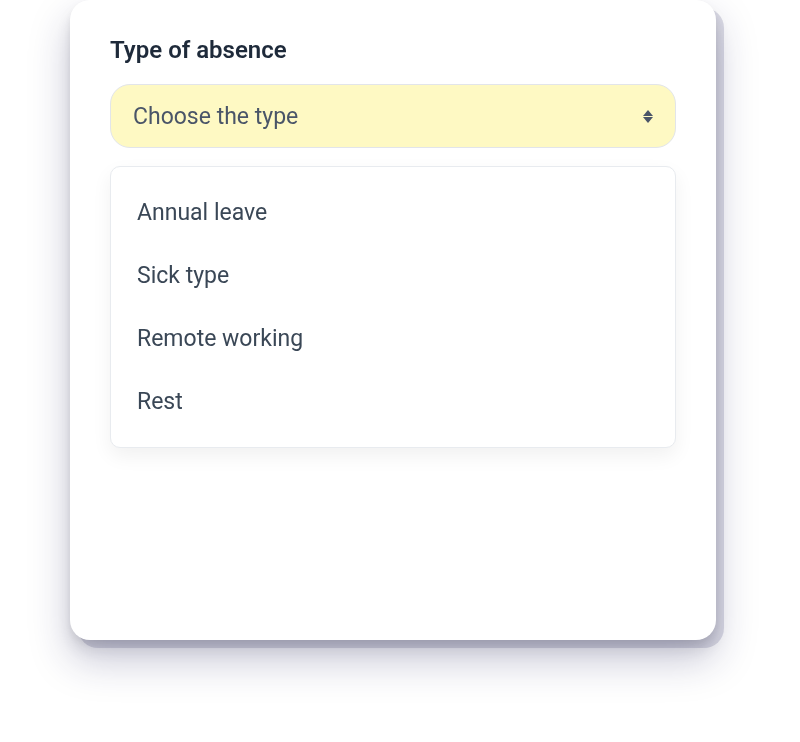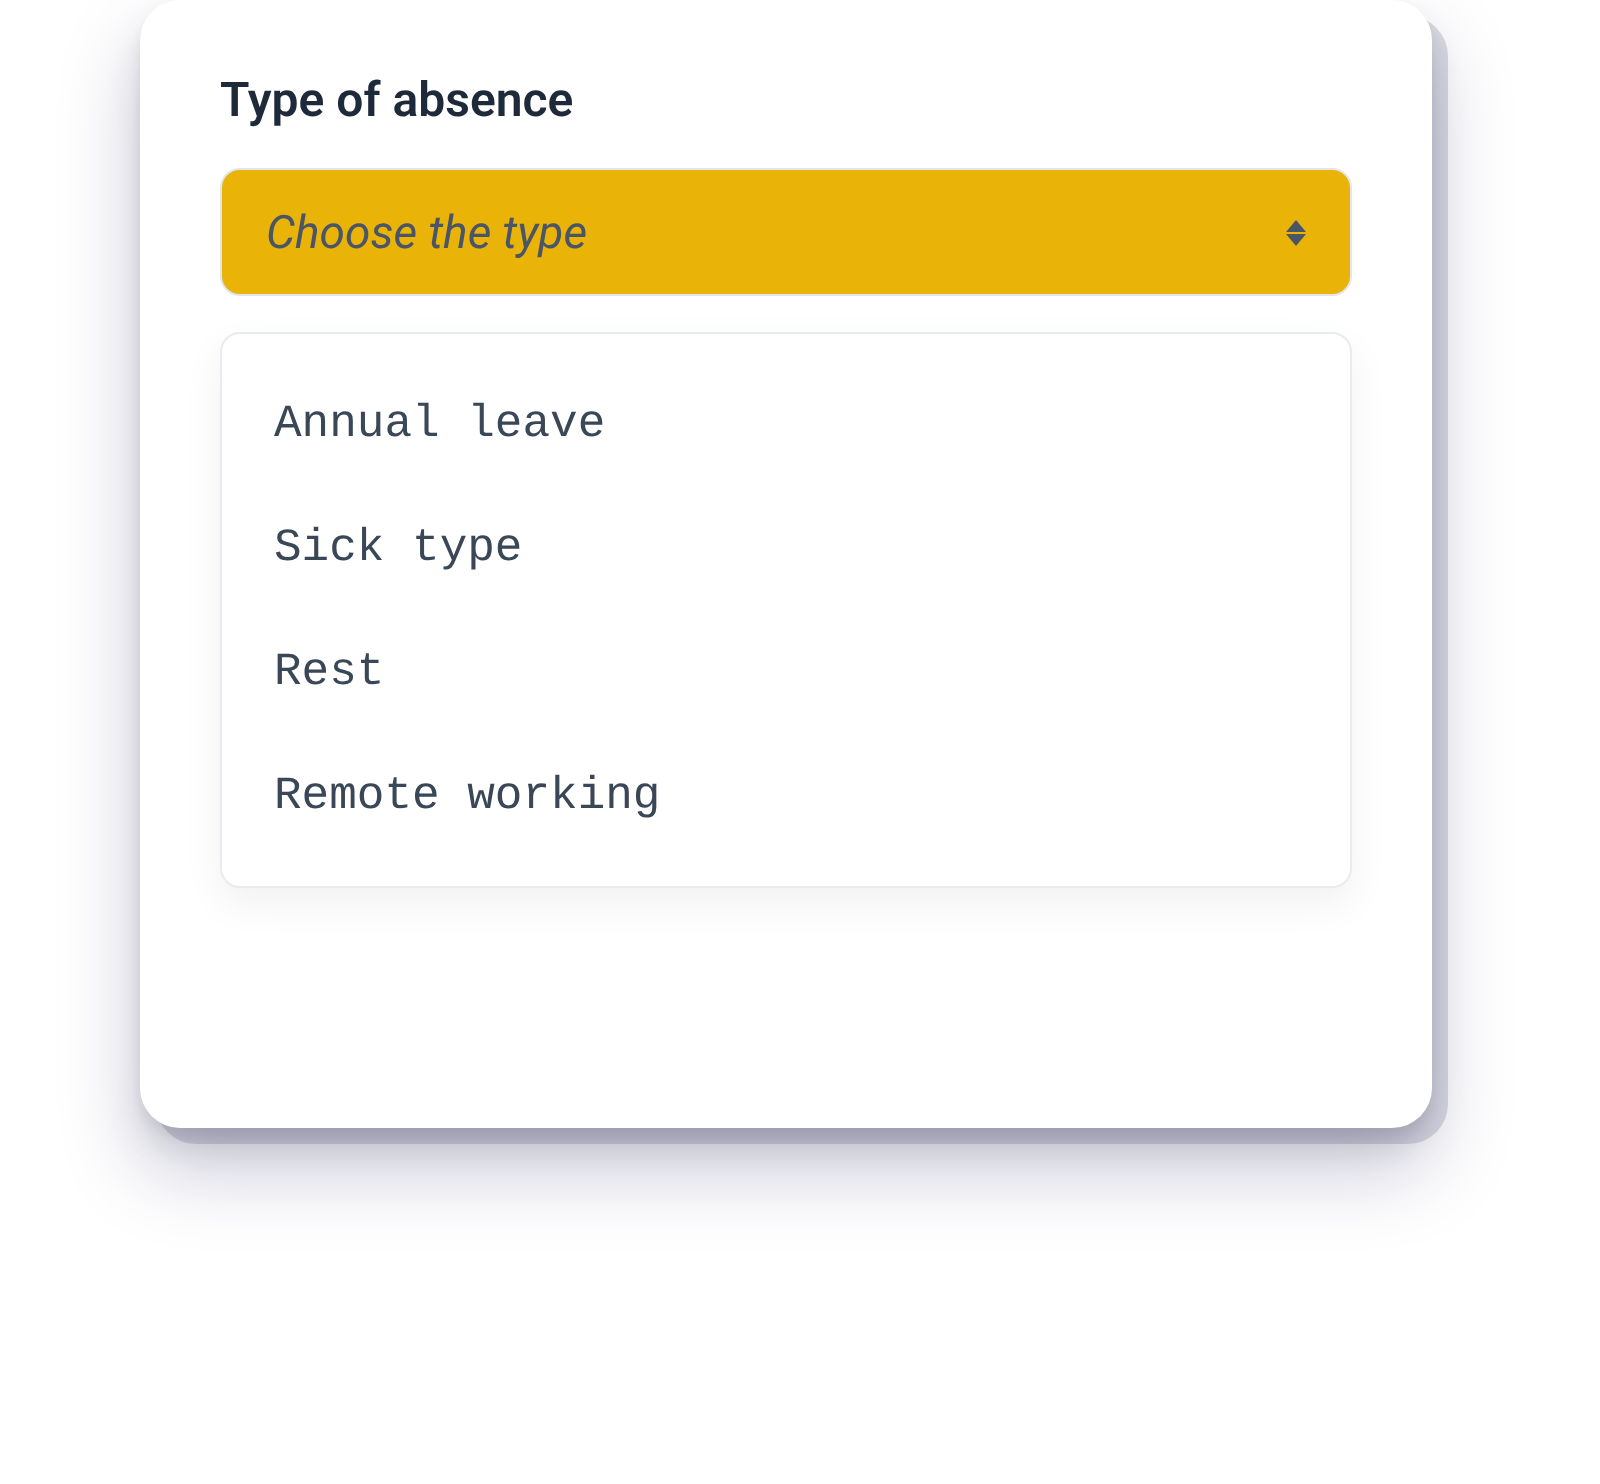--- a/index.html
+++ b/index.html
@@ -14,52 +14,51 @@
       font-family: -apple-system, BlinkMacSystemFont, 'Segoe UI', Roboto, sans-serif;
       background: #ffffff;
       position: relative;
     }
     
     .card {
       position: absolute;
       top: 0;
       left: 70px;
       width: 646px;
-      height: 564px;
+      height: 640px;
       background: #ffffff;
       border-radius: 20px;
       padding: 36px 40px;
       box-shadow: 
         0 4px 6px rgba(0, 0, 0, 0.05),
         0 10px 15px rgba(0, 0, 0, 0.08),
         0 20px 40px rgba(30, 30, 90, 0.25),
         8px 8px 0 rgba(30, 30, 90, 0.15);
     }
     
     .field-label {
       font-size: 24px;
       font-weight: 600;
       color: #1e2a3a;
       margin-bottom: 20px;
     }
     
     .select-button {
       width: 100%;
       height: 64px;
-      background: #eab308;
+      background: #fef9c3;
       border: 1px solid #e2e5ea;
-      border-radius: 10px;
+      border-radius: 20px;
       padding: 0 22px;
       display: flex;
       align-items: center;
       justify-content: space-between;
       cursor: pointer;
       font-family: inherit;
       outline: none;
-      font-style: italic;
     }
     
     .select-button-text {
       font-size: 23px;
       font-weight: 400;
       color: #4a5568;
     }
     
     .chevron-container {
       display: flex;
@@ -94,38 +93,37 @@
       padding: 14px 0;
       box-shadow: 0 8px 20px rgba(0, 0, 0, 0.06);
     }
     
     .dropdown-option {
       padding: 18px 26px;
       font-size: 23px;
       font-weight: 400;
       color: #3a4756;
       cursor: pointer;
-      font-family: Liberation Mono, monospace;
     }
   </style>
 </head>
 <body>
 
 <div class="card">
 
   <div class="field-label">Type of absence</div>
 
   <button class="select-button">
     <span class="select-button-text">Choose the type</span>
     <span class="chevron-container">
       <span class="chevron-up"></span>
       <span class="chevron-down"></span>
     </span>
   </button>
 
   <div class="dropdown-panel">
     <div class="dropdown-option">Annual leave</div>
     <div class="dropdown-option">Sick type</div>
+    <div class="dropdown-option">Remote working</div>
     <div class="dropdown-option">Rest</div>
-    <div class="dropdown-option">Remote working</div>
   </div>
 
 </div>
 
 </body></html>

